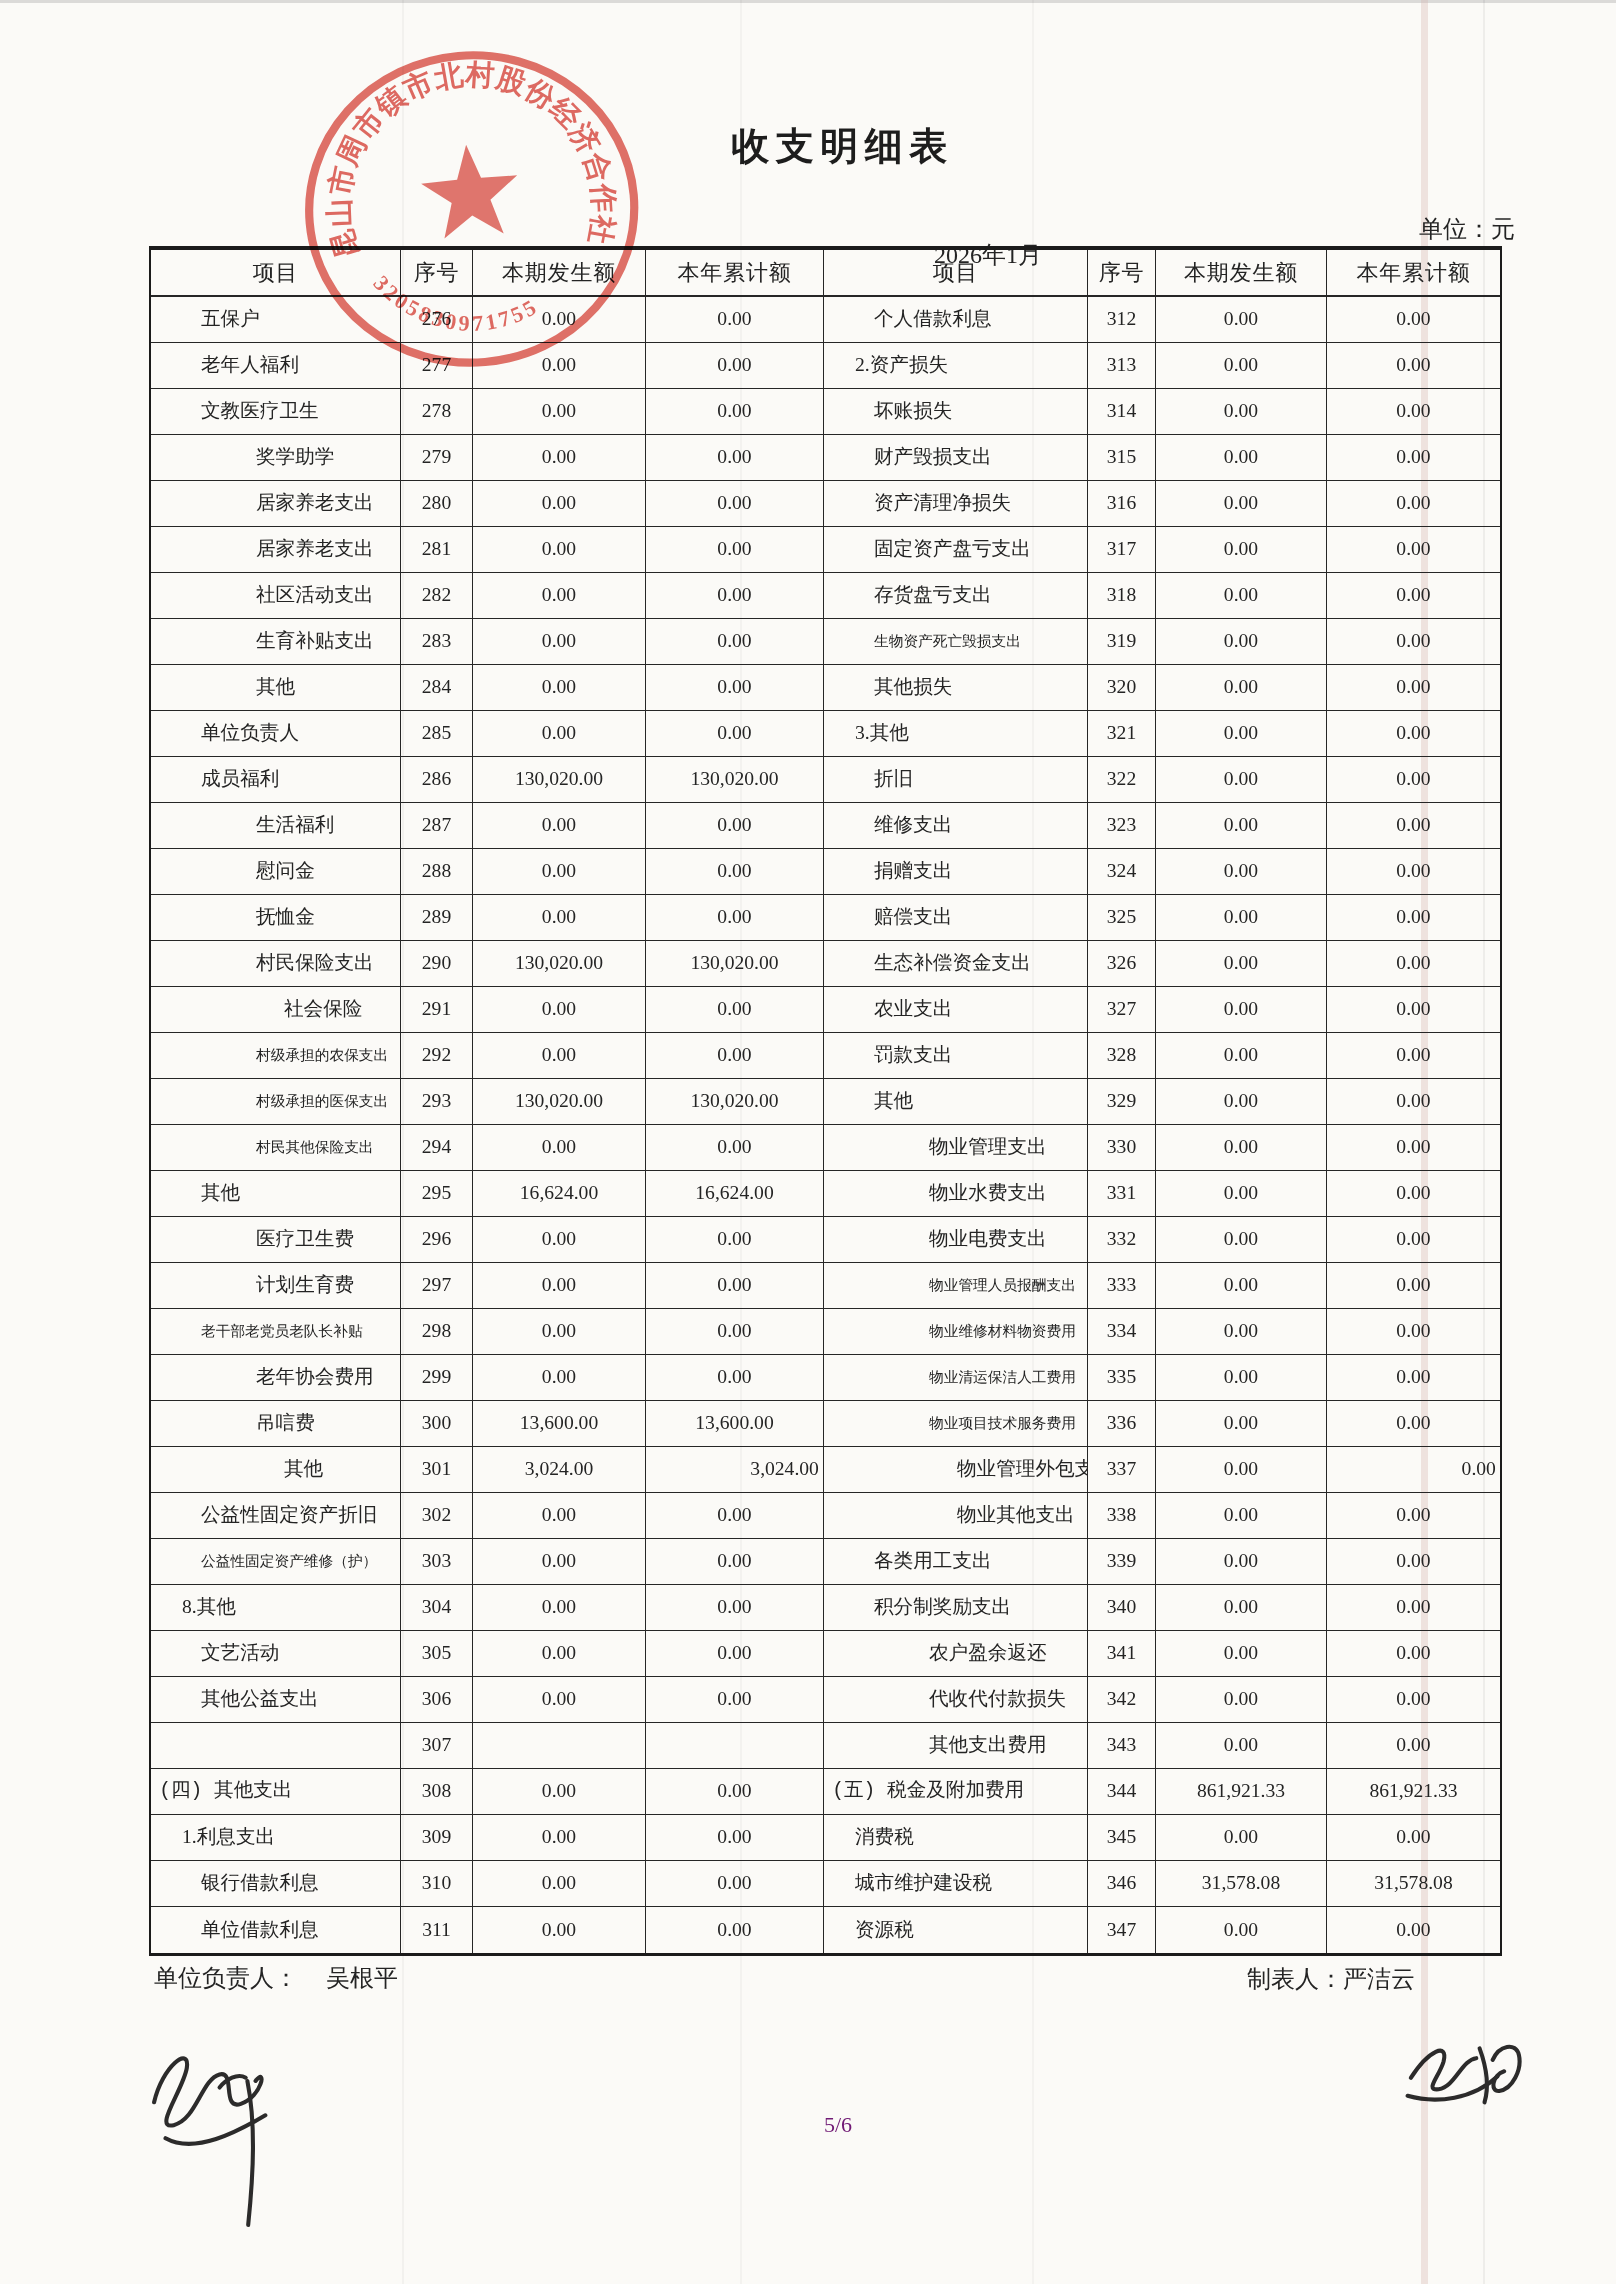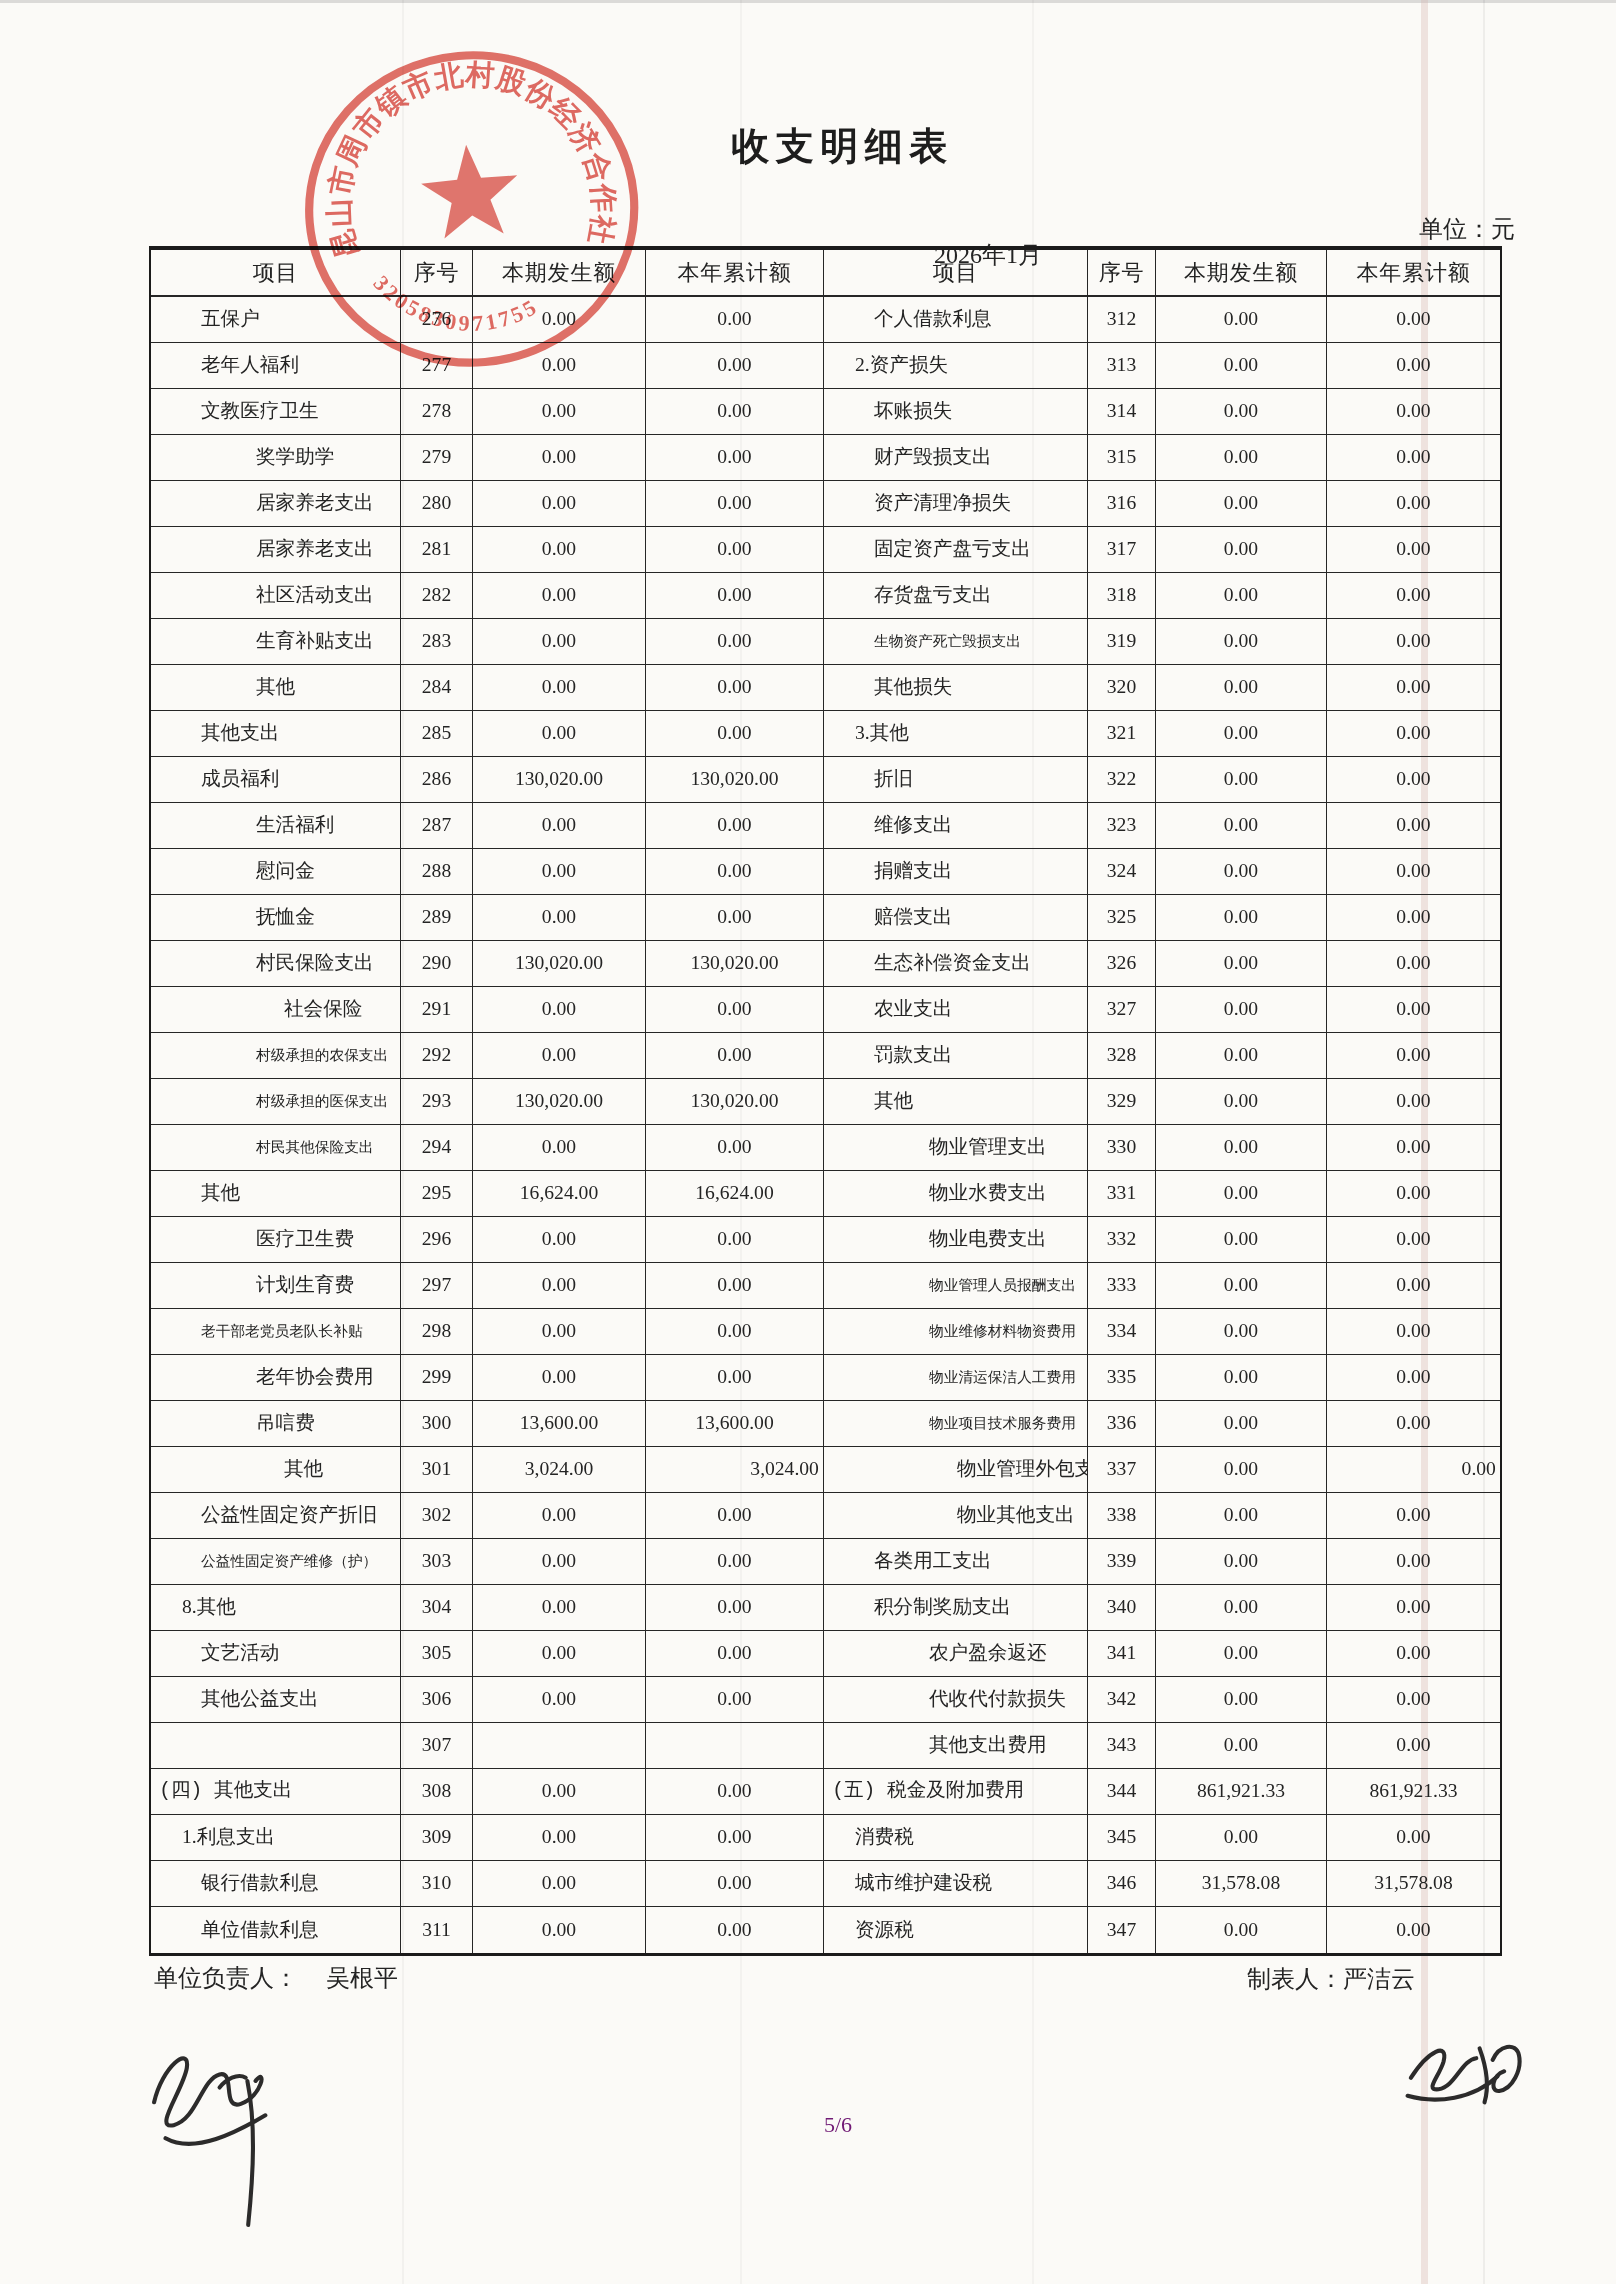--- a/index.html
+++ b/index.html
@@ -142,21 +142,21 @@
       <div class="cell val">0.00</div>
       <div class="cell val lastcol">0.00</div>
       <div class="cell item ind3">其他</div>
       <div class="cell seq">284</div>
       <div class="cell val">0.00</div>
       <div class="cell val">0.00</div>
       <div class="cell item ind2">其他损失</div>
       <div class="cell seq">320</div>
       <div class="cell val">0.00</div>
       <div class="cell val lastcol">0.00</div>
-      <div class="cell item ind2">其他支出</div>
+      <div class="cell item ind2">单位负责人</div>
       <div class="cell seq">285</div>
       <div class="cell val">0.00</div>
       <div class="cell val">0.00</div>
       <div class="cell item ind1">3.其他</div>
       <div class="cell seq">321</div>
       <div class="cell val">0.00</div>
       <div class="cell val lastcol">0.00</div>
       <div class="cell item ind2">成员福利</div>
       <div class="cell seq">286</div>
       <div class="cell val">130,020.00</div>

